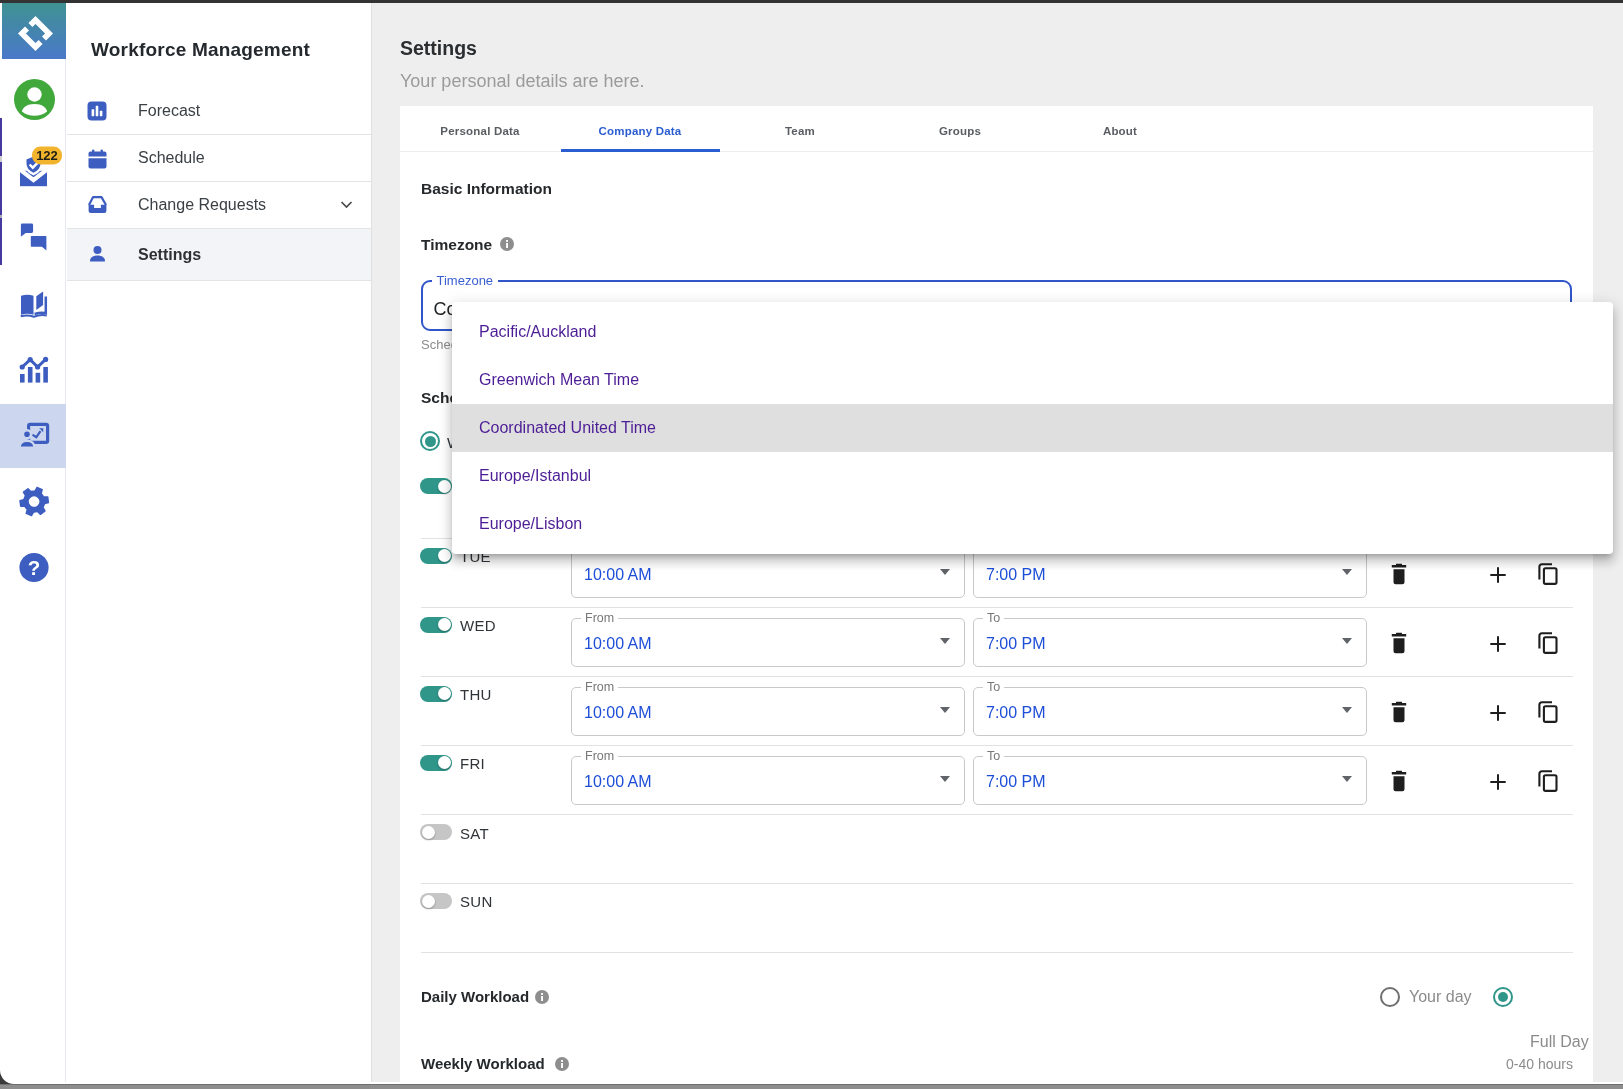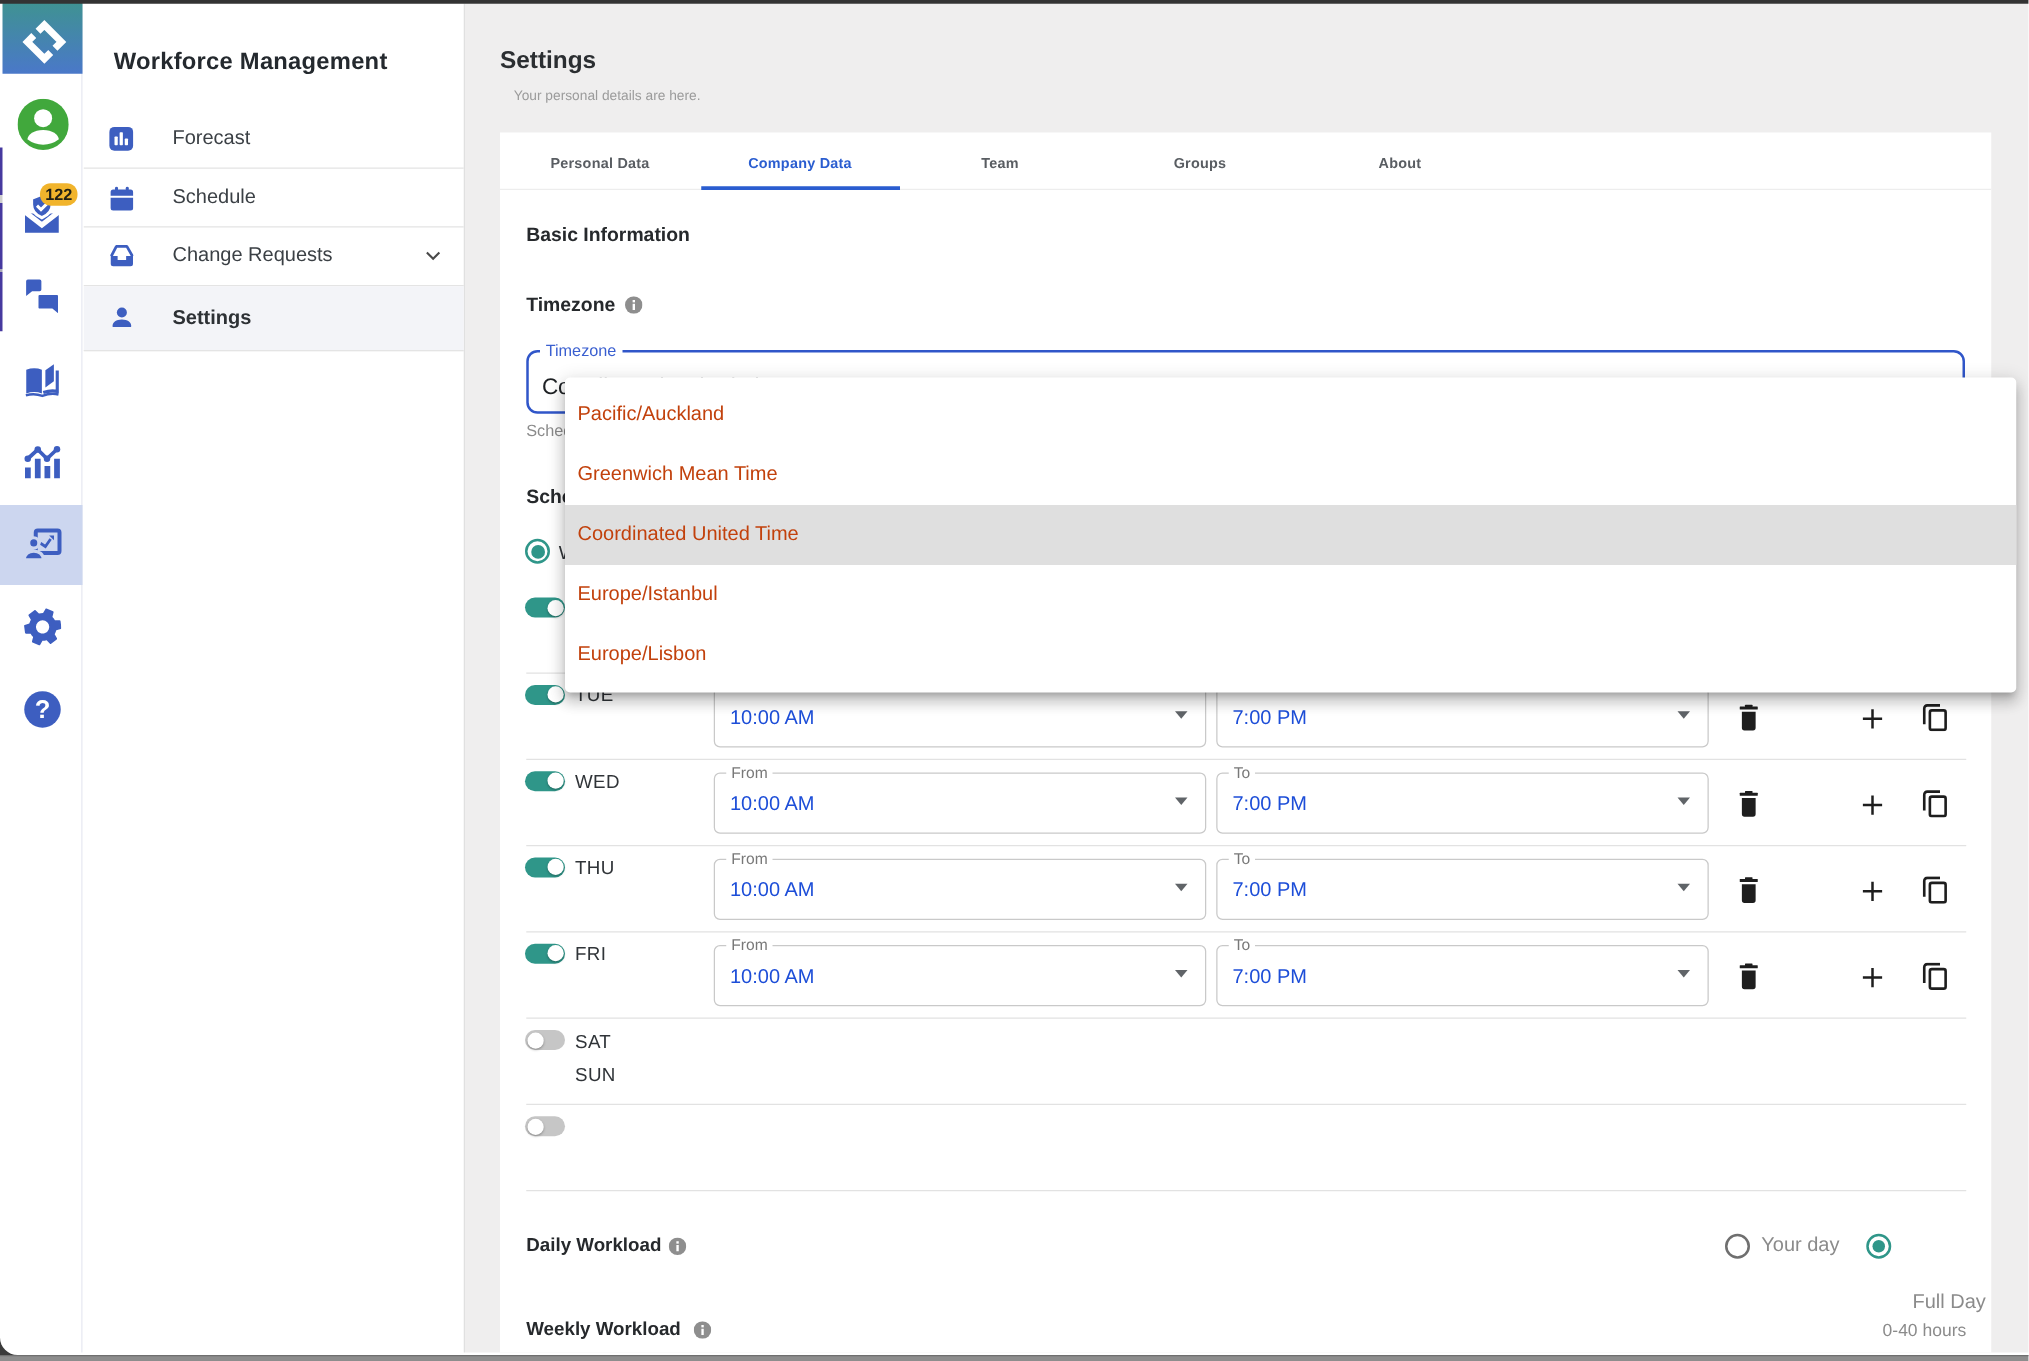--- a/index.html
+++ b/index.html
@@ -20,21 +20,21 @@
   #sidebar { left:67px; top:3px; width:305px; height:1079px; background:#fff; border-right:1px solid #e0e0e0; z-index:3; }
   #sbtitle { position:absolute; left:24px; top:36px; font-size:19px; font-weight:bold; color:#24292e; letter-spacing:.2px; }
   .mi { position:absolute; left:0; width:304px; border-bottom:1px solid #e4e4e4; }
   .mtxt { position:absolute; left:71px; top:50%; margin-top:-9px; font-size:16px; color:#3b4045; }
   #miSet { background:#f3f4f8; }
   #miSet .mtxt { font-weight:bold; color:#2d3135; }
   .chev { position:absolute; right:16px; top:50%; margin-top:-9px; }
 
   #main { left:372px; top:3px; width:1251px; height:1079px; background:#efeeee; z-index:2; }
   #hTitle { position:absolute; left:28px; top:34px; font-size:19.5px; font-weight:bold; color:#2b2e31; }
-  #hSub { position:absolute; left:39px; top:68px; font-size:11px; color:#9b9b9b; }
+  #hSub { position:absolute; left:28px; top:68px; font-size:18px; color:#9b9b9b; }
   #card { position:absolute; left:28px; top:103px; width:1193px; height:976px; background:#fff; }
 
   #tabs { position:absolute; left:0; top:0; width:1193px; height:46px; border-bottom:1px solid #ededed; }
   .tab { position:absolute; top:2px; width:160px; height:46px; line-height:46px; text-align:center; font-size:11.5px; font-weight:bold; color:#595d62; letter-spacing:.2px; }
   .tab.act { color:#2a5dd0; }
   #tabline { position:absolute; left:161px; top:43px; width:159px; height:3px; background:#2a5dd0; }
 
   .h2 { position:absolute; font-size:15.5px; font-weight:bold; color:#26292c; }
   .info { position:absolute; width:14px; height:14px; }
 
@@ -53,21 +53,21 @@
   .sep { position:absolute; left:21px; width:1152px; height:1px; background:#e2e2e2; }
   .dlab { position:absolute; left:60px; font-size:15px; color:#303438; letter-spacing:.3px; }
   .sel { position:absolute; height:49px; border:1px solid #c9c9c9; border-radius:5px; background:#fff; }
   .sel .flab { position:absolute; left:9px; top:-8px; background:#fff; padding:0 4px; font-size:12.5px; color:#787878; }
   .sel .sval { position:absolute; left:12px; top:16px; font-size:16px; color:#1d4ed8; }
   .sel .car { position:absolute; right:14px; top:19px; width:0; height:0; border-left:5px solid transparent; border-right:5px solid transparent; border-top:6px solid #606468; }
   .rowic { position:absolute; }
   .graylab { position:absolute; font-size:16px; color:#8b8b8b; }
 
   #dd { position:absolute; left:452px; top:301.5px; width:1161px; height:252px; background:#fff; border-radius:4px; box-shadow:0 5px 5px -3px rgba(0,0,0,.2), 0 8px 10px 1px rgba(0,0,0,.14), 0 3px 14px 2px rgba(0,0,0,.12); z-index:50; padding-top:6px; }
-  .ddi { height:48px; line-height:48px; padding-left:10px; font-size:16px; color:#c2410c; }
+  .ddi { height:48px; line-height:48px; padding-left:27px; font-size:16px; color:#4c1d95; }
   .ddi.hl { background:#dfdfdf; }
 </style>
 </head>
 <body>
 <div id="app">
   <div class="abs" id="leftstrip"></div>
 
   <div class="abs" id="rail">
     <div id="logo"><svg width="64" height="57" viewBox="0 0 64 57">
 <g transform="translate(33.5,31.5) rotate(45)" stroke="#fff" stroke-width="5.6" fill="none">
@@ -337,21 +337,21 @@
             <path d="M15 1.3 H4.8 a2.4 2.4 0 0 0 -2.4 2.4 V16.4" fill="none" stroke="#1e1e1e" stroke-width="2.1"></path>
             <rect x="6.9" y="5.3" width="12.6" height="15.6" rx="1.6" fill="none" stroke="#1e1e1e" stroke-width="2.1"></rect>
           </svg></div>
 <div class="tgl off" style="left:20px; top:718.3px;">
           <div class="knob"></div>
         </div>
 <div class="dlab" style="top:718.8px;">SAT</div>
 <div class="tgl off" style="left:20px; top:787.3px;">
           <div class="knob"></div>
         </div>
-<div class="dlab" style="top:746px;text-align:right;">SUN</div>
+<div class="dlab" style="top:787px;text-align:right;">SUN</div>
 
       <div class="h2" style="left:21px; top:882px; font-size:15px;">Daily Workload</div>
       <div class="info" style="left:135px; top:884px;"><svg width="14" height="14" viewBox="0 0 14 14">
             <circle cx="7" cy="7" r="7" fill="#8e8e8e"></circle>
             <rect x="6.1" y="6" width="1.9" height="5" fill="#fff"></rect>
             <rect x="6.1" y="3" width="1.9" height="1.9" fill="#fff"></rect>
           </svg></div>
       <div class="radio" style="left:980px; top:881px; width:20px; height:20px; border:2.5px solid #6f6f6f;"></div>
       <div class="graylab" style="left:1009px; top:882px;">Your day</div>
       <div class="radio" style="left:1093px; top:881px; width:20px; height:20px; border:2.5px solid #2f9689;"></div>

